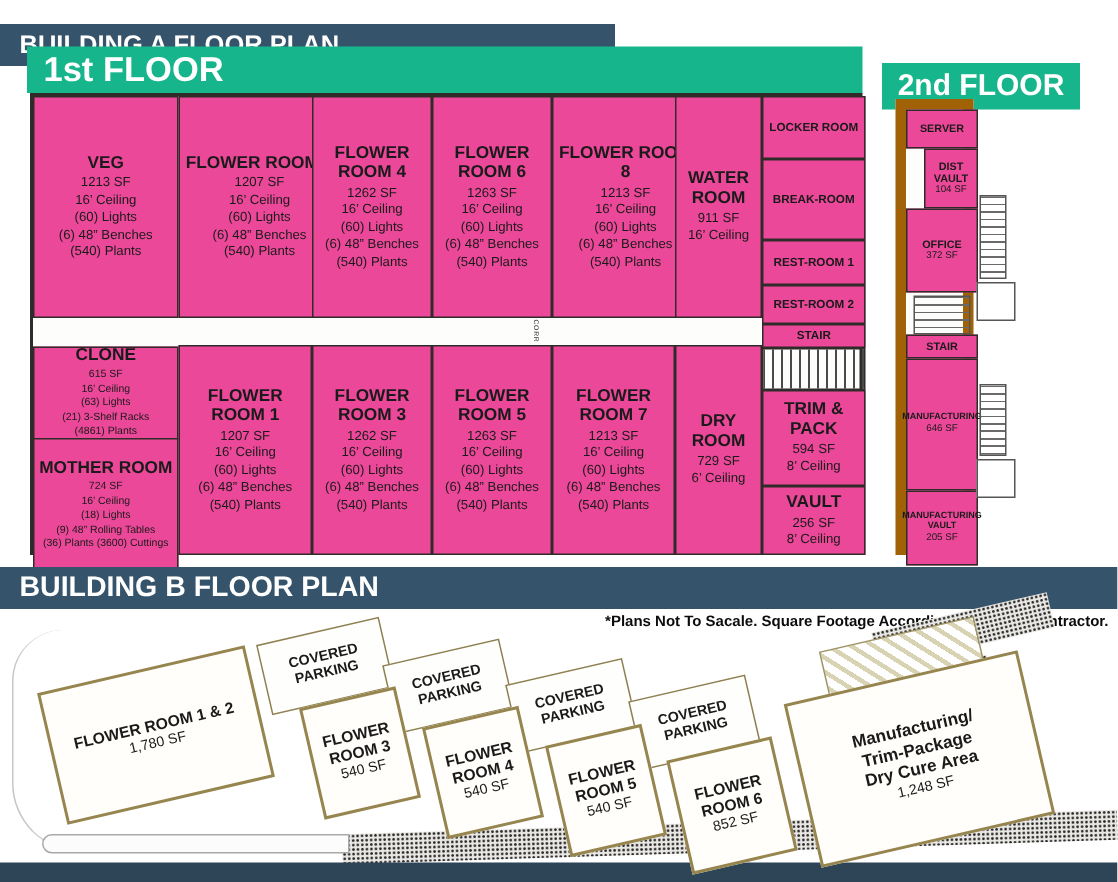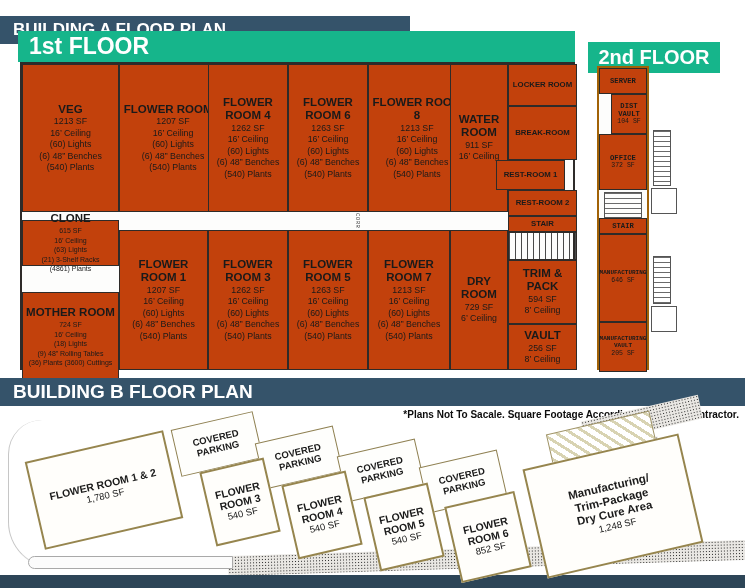--- a/index.html
+++ b/index.html
@@ -18,21 +18,21 @@
   .greenbar {
     position:absolute; background:#16b58b; color:#fff; font-weight:bold;
     display:flex; align-items:center;
   }
   
   .plan {
     position:absolute; left:20px; top:62px; width:555px; height:308px;
     border:2.5px solid #2e2b29; background:#fdfdfc;
   }
   .room {
-    position:absolute; background:#c2410c; border:1.6px solid #2e2b29;
+    position:absolute; background:#ec4899; border:1.6px solid #2e2b29;
     display:flex; flex-direction:column; align-items:center; justify-content:center;
     text-align:center; color:#1a1a1a;
   }
   .room .nm { font-weight:bold; font-size:11.5px; line-height:1.12; letter-spacing:0; }
   .room .det { font-size:8.8px; line-height:1.3; white-space:pre-line; margin-top:1px; }
   .room .det.sm { font-size:7px; line-height:1.35; }
   .striplabel .nm { font-size:7.8px; line-height:1.15; }
   .treads-h {
     position:absolute; border:1.4px solid #2e2b29; background:
       repeating-linear-gradient(to right, #4a4a4a 0 1px, transparent 1px 6px);
@@ -42,21 +42,21 @@
       repeating-linear-gradient(to bottom, #6a6a6a 0 1px, transparent 1px 5px);
   }
   .rollup { position:absolute; font-size:8px; font-weight:bold; color:#222; text-align:center; }
   .corr {
     position:absolute; font-size:4.5px; color:#333; writing-mode:vertical-rl;
     letter-spacing:0.5px;
   }
   
   .plan2 {
     position:absolute; left:597px; top:66px; width:52px; height:304px;
-    border:2px solid #a16207; background:#fdfdfc;font-family:Liberation Mono, monospace;
+    border:7px solid #a16207; background:#fdfdfc;
   }
   .plan2 .room .nm { font-size:7.2px; }
   .plan2 .room .nm.xs { font-size:6px; }
   .plan2 .room .det { font-size:6.5px; margin-top:0; }
   .landing { position:absolute; border:1.4px solid #555; background:#fff; }
   
   .broom {
     position:absolute; background:#fffefb; border:2px solid #96854e;
     transform:rotate(-13deg); display:flex; flex-direction:column;
     align-items:center; justify-content:center; text-align:center; color:#1a1a1a;
@@ -152,34 +152,34 @@
     <div class="det">911 SF
 16’ Ceiling</div>
   </div>
 
   <div class="room striplabel" style="left:486px;top:0;width:69px;height:42px;">
     <div class="nm">LOCKER ROOM</div>
   </div>
   <div class="room striplabel" style="left:486px;top:42px;width:69px;height:54px;">
     <div class="nm">BREAK-ROOM</div>
   </div>
-  <div class="room striplabel" style="left:474px;top:96px;width:69px;height:30px;">
+  <div class="room striplabel" style="left:486px;top:96px;width:69px;height:30px;">
     <div class="nm">REST-ROOM 1</div>
   </div>
   <div class="room striplabel" style="left:486px;top:126px;width:69px;height:26px;">
     <div class="nm">REST-ROOM 2</div>
   </div>
   <div class="room striplabel" style="left:486px;top:152px;width:69px;height:16px;">
     <div class="nm">STAIR</div>
   </div>
   <div class="treads-h" style="left:486px;top:168px;width:69px;height:28px;"></div>
 
   <div class="corr" style="left:333px;top:149px;">CORR 2</div>
 
-  <div class="room" style="left:0;top:156px;width:97px;height:46px;">
+  <div class="room" style="left:0;top:167px;width:97px;height:62px;">
     <div class="nm">CLONE</div>
     <div class="det sm">615 SF
 16’ Ceiling
 (63) Lights
 (21) 3-Shelf Racks
 (4861) Plants</div>
   </div>
   <div class="room" style="left:0;top:228px;width:97px;height:90px;">
     <div class="nm">MOTHER ROOM</div>
     <div class="det sm">724 SF

